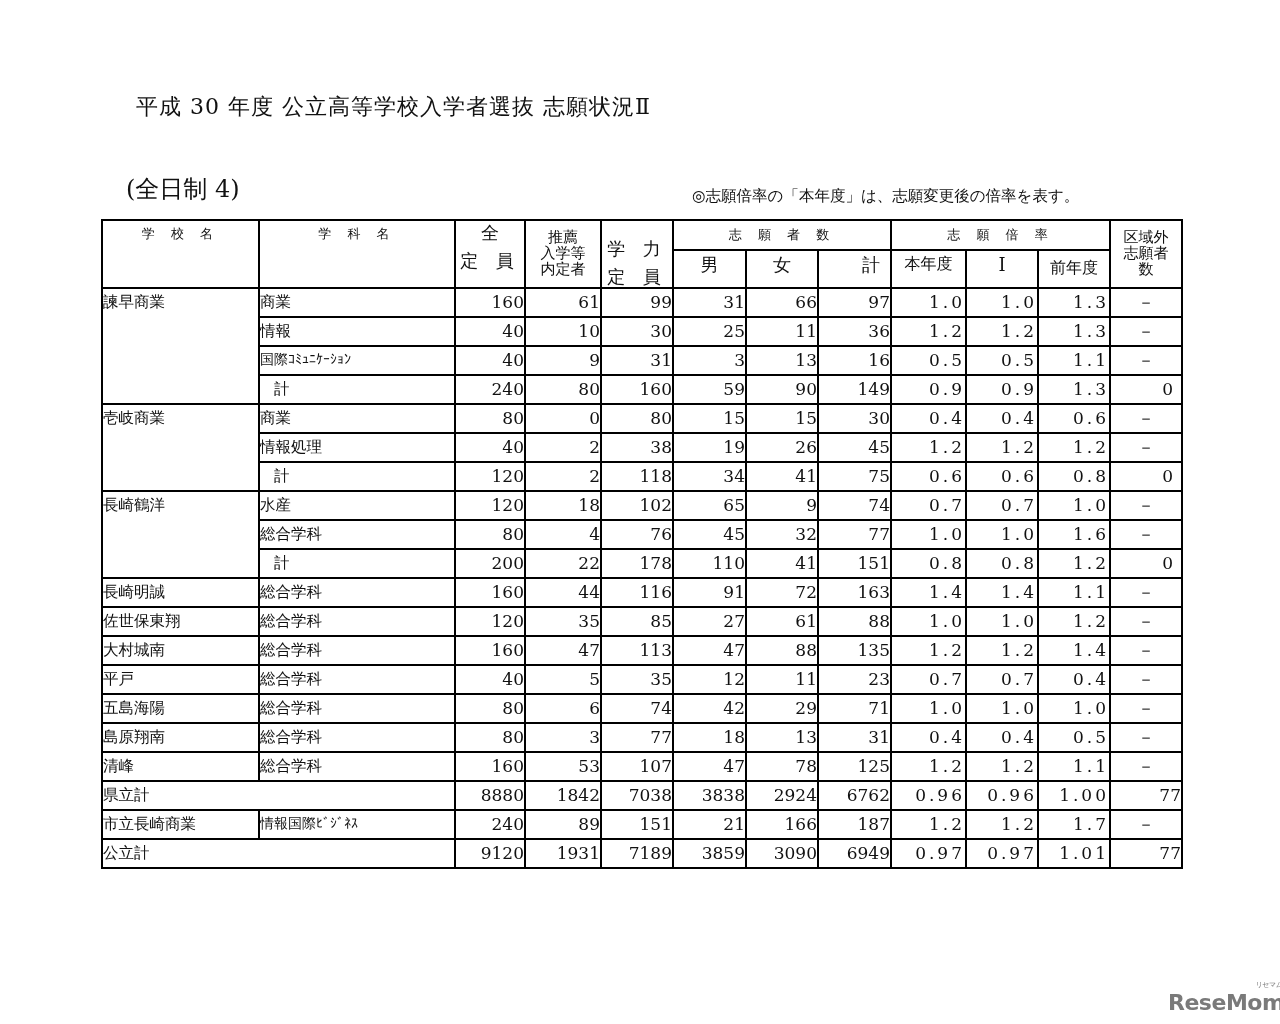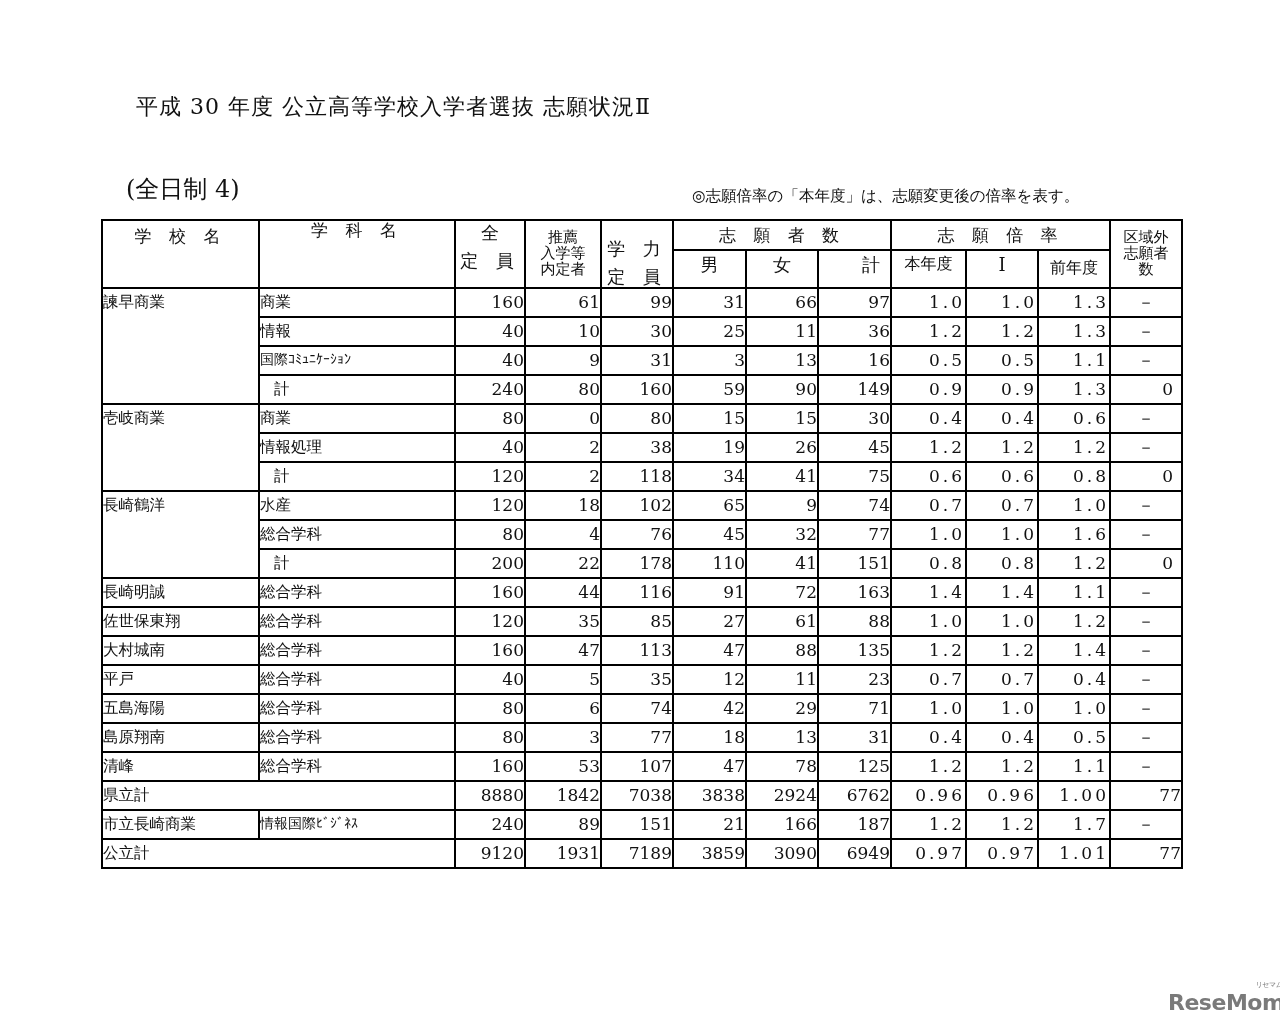--- a/index.html
+++ b/index.html
@@ -4,21 +4,21 @@
 <style>
   html, body { margin:0; padding:0; background:#ffffff; }
   body { width:1280px; height:1024px; position:relative; overflow:hidden;
          font-family:"DejaVu Serif","Liberation Serif",serif; color:#111; }
   .title { position:absolute; left:136px; top:92px; font-size:22px; letter-spacing:1px; }
   .subtitle { position:absolute; left:126px; top:173px; font-size:24px; }
   .note { position:absolute; left:692px; top:186px; font-size:15.5px; }
   table.grid { position:absolute; left:101px; top:219px; border-collapse:collapse; table-layout:fixed; }
   table.grid td, table.grid th { border:2px solid #000; padding:0; height:27px; font-weight:normal; overflow:hidden; white-space:nowrap; }
   th { font-size:18px; text-align:center; vertical-align:middle; line-height:1.1; }
-  th.big { font-size:17px; letter-spacing:6px; }
+  th.big { font-size:13px; letter-spacing:6px; }
   th.h1 { height:31px; }
   th.h2 { height:42px; }
   th.small { font-size:15px; line-height:1.05; }
   td { font-size:17px; }
   td.name { text-align:left; padding-left:2px; vertical-align:top; font-family:"DejaVu Sans","Liberation Sans",sans-serif; font-size:15.5px; line-height:26px; }
   td.dept { text-align:left; padding-left:2px; font-family:"DejaVu Sans","Liberation Sans",sans-serif; font-size:15.5px;margin-left:12px; }
   td.dept.total { padding-left:14px; }
   td.num { text-align:right; padding-right:8px; }
   td.rate { text-align:right; padding-right:4px; letter-spacing:3px; }
   td.dash { text-align:center; }
@@ -43,21 +43,21 @@
       <col style="width:72px">
       <col style="width:73px">
     <col style="width:75px">
       <col style="width:72px">
       <col style="width:72px">
       <col style="width:72px">
   </colgroup>
   <thead>
     <tr>
       <th rowspan="2" class="big" style="vertical-align:top;padding-top:6px">学 校 名</th>
-      <th rowspan="2" class="big" style="vertical-align:top;">学 科 名</th>
+      <th rowspan="2" class="big" style="vertical-align:top;padding-top:6px">学 科 名</th>
       <th rowspan="2" style="vertical-align:top;padding-top:2px">
         <div>全</div>
         <div style="margin-top:8px;letter-spacing:6px">定 員</div>
       </th>
       <th rowspan="2" class="small">
         <div>推薦</div>
         <div>入学等</div>
         <div>内定者</div>
       </th>
       <th rowspan="2" style="vertical-align:top;padding-top:18px;letter-spacing:6px">

